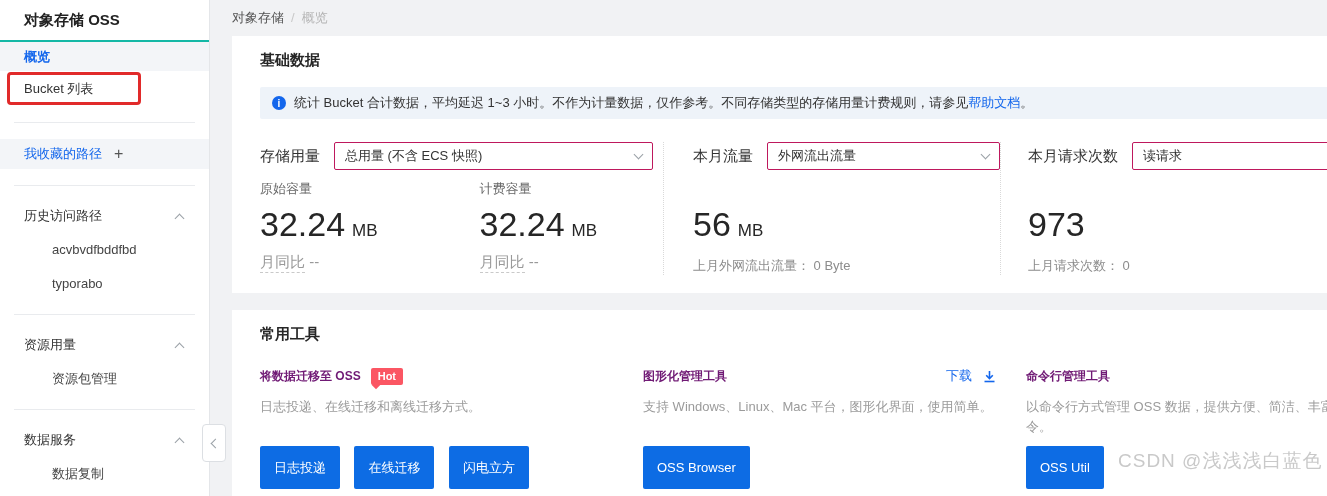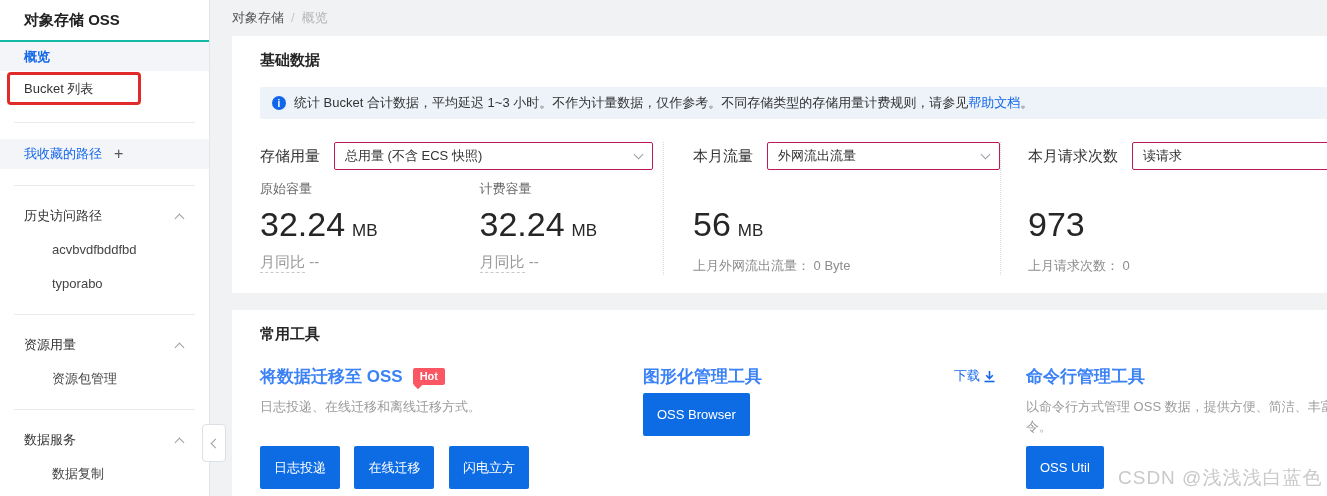--- a/index.html
+++ b/index.html
@@ -63,29 +63,29 @@
   .big-row { margin-top:34px; font-size:34px; color:#262626; line-height:1.2; white-space:nowrap; }
   .big-row .unit { font-size:17px; margin-left:7px; }
   .m-sub2 { margin-top:12px; font-size:13px; color:#8c8c8c; }
 
   
   .tools { display:flex; margin-top:22px; }
   .tool { width:383px; }
   .tool.t3 { flex:1; }
   .tool-head { display:flex; align-items:center; height:20px; }
   .tool-head.spread { justify-content:space-between; padding-right:30px; }
-  .tool-title { font-size:17px; font-weight:bold; color:#3b82f6; }
+  .tool-title { font-size:12px; font-weight:bold; color:#701a75; }
   .hot { position:relative; background:#fb5663; color:#fff; font-size:11px; font-weight:bold; border-radius:2px; padding:2px 7px 3px 7px; margin-left:10px; }
   .hot::after { content:""; position:absolute; left:2px; bottom:-3px; width:6px; height:6px; background:#fb5663; transform:rotate(45deg); z-index:-0; }
-  .dl { display:inline-flex; align-items:center; gap:3px; color:#1366ec; font-size:13px; text-decoration:none; cursor:pointer; }
+  .dl { display:inline-flex; align-items:center; gap:11px; color:#1366ec; font-size:13px; text-decoration:none; cursor:pointer; }
   .tool-desc { margin-top:11px; font-size:13px; color:#9b9b9b; line-height:20px; min-height:42px; }
   .tool-btns { margin-top:7px; }
   .btn { display:inline-block; background:#0d6ce4; color:#ffffff; border:none; font-size:13px; font-family:inherit; height:43px; line-height:27px; padding:0 14px; border-radius:2px; margin-right:10px; cursor:pointer; }
 
-  .watermark { position:absolute; left:1118px; top:465px; font-size:19px; color:#c9c9c9; letter-spacing:1px; white-space:nowrap; z-index:9; }
+  .watermark { position:absolute; left:1118px; top:448px; font-size:19px; color:#c9c9c9; letter-spacing:1px; white-space:nowrap; z-index:9; }
 </style>
 </head>
 <body>
 
 <aside class="sidebar">
   <div class="side-title">对象存储 OSS</div>
   <div class="nav-item active">概览</div>
   <div class="nav-item bucket">
     <span>Bucket 列表</span>
     <span class="red-box"></span>
@@ -204,20 +204,21 @@
           <span class="tool-title">图形化管理工具</span>
           <a class="dl">
             <span>下载</span>
             <svg width="13" height="13" viewBox="0 0 13 13" fill="none" stroke="#1366ec" stroke-width="1.6">
                 <path d="M6.5 1v7"></path>
                 <path d="M3.2 5.3 6.5 8.6 9.8 5.3"></path>
                 <path d="M1.5 11.5h10"></path>
               </svg>
           </a>
         </div>
+        <div class="tool-desc">支持 Windows、Linux、Mac 平台，图形化界面，使用简单。</div>
         <div class="tool-btns">
           <button class="btn">OSS Browser</button>
         </div>
       </div>
 
       <div class="tool t3">
         <div class="tool-head">
           <span class="tool-title">命令行管理工具</span>
         </div>
         <div class="tool-desc">

